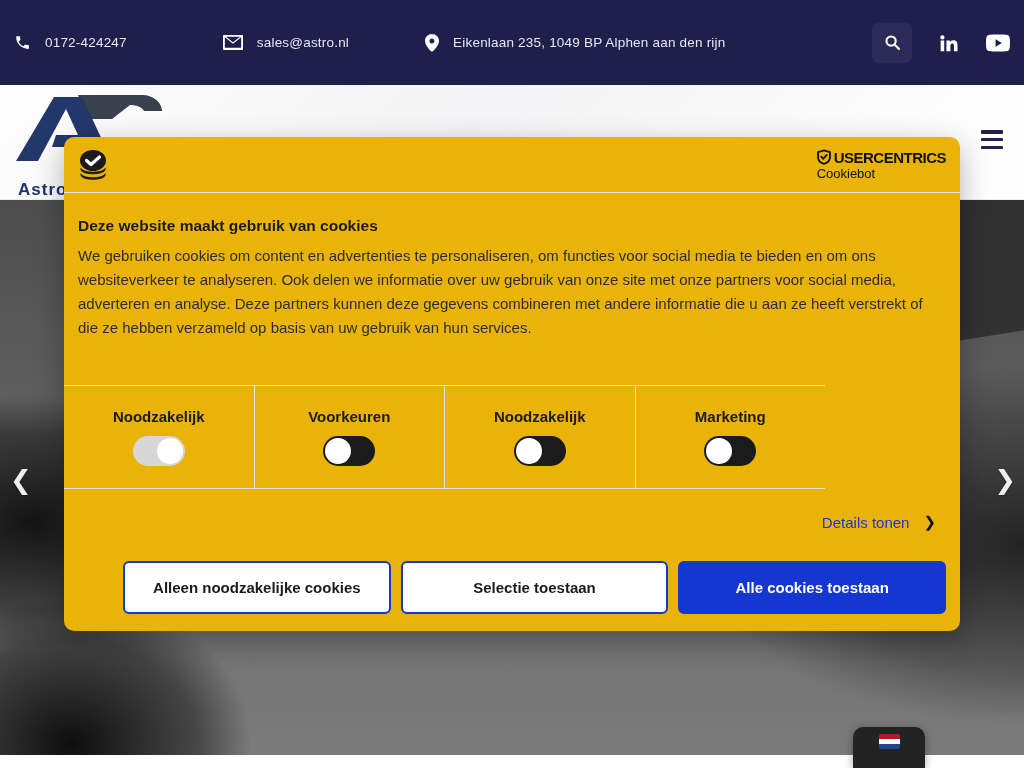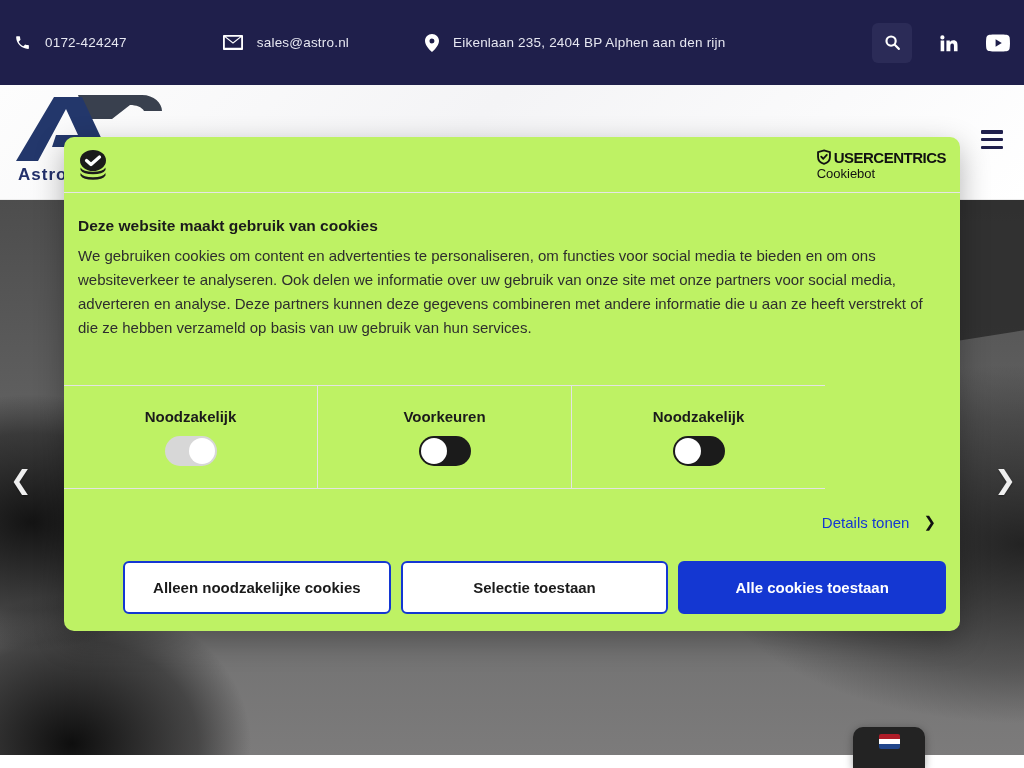--- a/index.html
+++ b/index.html
@@ -20,21 +20,21 @@
                   display:flex; align-items:center; gap:26px; }
   .search-btn { width:40px; height:40px; border-radius:6px; background:#2b2b57;
                 display:flex; align-items:center; justify-content:center; cursor:pointer; }
   .social { color:#fff; cursor:pointer; display:flex; align-items:center; }
 
   
   .header { position:absolute; left:0; top:85px; width:1024px; height:115px;
             background:linear-gradient(135deg,#fdfdfd 0%,#f4f4f6 45%,#ffffff 100%);
             border-bottom:1px solid #ececec; }
   .logo { position:absolute; left:16px; top:8px; width:160px; height:100px; cursor:pointer; }
-  .logo-text { position:absolute; left:2px; top:72px; font-size:17px; font-weight:bold;
+  .logo-text { position:absolute; left:2px; top:87px; font-size:17px; font-weight:bold;
                color:#23306b; letter-spacing:1px; }
   .hamburger { position:absolute; right:21px; top:45px; width:22px; height:19px;
                cursor:pointer; display:flex; flex-direction:column; justify-content:space-between; }
   .hamburger span { display:block; height:3.5px; background:#20204d; border-radius:1px; }
 
   
   .hero { position:absolute; left:0; top:200px; width:1024px; height:555px;
           background:
             radial-gradient(ellipse 240px 170px at 3% 58%, rgba(12,12,12,.92), rgba(25,25,25,.55) 52%, transparent 75%),
             radial-gradient(ellipse 230px 190px at 7% 98%, rgba(8,8,8,.95), rgba(20,20,20,.5) 55%, transparent 78%),
@@ -56,21 +56,21 @@
               box-shadow:0 2px 8px rgba(0,0,0,.35); z-index:30; }
   .flag-nl { width:21px; height:15px; border-radius:2px; overflow:hidden;
              display:flex; flex-direction:column; }
   .flag-nl i { flex:1; display:block; }
   .flag-nl .f-red   { background:#ae1c28; }
   .flag-nl .f-white { background:#ffffff; }
   .flag-nl .f-blue  { background:#21468b; }
 
   
   .dialog { position:absolute; left:64px; top:137px; width:896px; height:494px;
-            background:#bef264; border-radius:10px; z-index:50;
+            background:#eab308; border-radius:10px; z-index:50;
             box-shadow:0 10px 30px rgba(0,0,0,.30); color:#1b1b1b; }
   .dlg-head { height:56px; border-bottom:1px solid #e6e6e6; display:flex;
               align-items:center; padding:0 14px; }
   .uc-brand { margin-left:auto; display:flex; flex-direction:column; align-items:flex-start; }
   .uc-top { display:flex; align-items:center; gap:3px; }
   .uc-name { font-size:15px; font-weight:bold; letter-spacing:-0.5px;
              font-family:"Liberation Sans", sans-serif; color:#111; }
   .uc-product { font-size:13px; color:#111; margin-top:0px; }
   .dlg-title { padding:24px 14px 0 14px; font-size:15.5px; font-weight:bold; color:#1b1b1b; }
   .dlg-desc { padding:9px 14px 0 14px; font-size:15px; line-height:24px; color:#2e2e2e; }
@@ -115,21 +115,21 @@
     <div class="contact-item ci-mail">
       <svg width="20" height="15" viewBox="0 0 24 18" fill="#ffffff">
           <path d="M1 0h22c.6 0 1 .4 1 1v16c0 .6-.4 1-1 1H1c-.6 0-1-.4-1-1V1C0 .4.4 0 1 0zm11 10.5L2.2 2.6v12.8h19.6V2.6L12 10.5zM3.6 2l8.4 6.6L20.4 2H3.6z"></path>
         </svg>
       <span>sales@astro.nl</span>
     </div>
     <div class="contact-item ci-pin">
       <svg width="14" height="18" viewBox="0 0 14 18" fill="#ffffff">
           <path d="M7 0C3.1 0 0 3.1 0 7c0 5.2 7 11 7 11s7-5.8 7-11c0-3.9-3.1-7-7-7zm0 9.5A2.5 2.5 0 1 1 7 4.5a2.5 2.5 0 0 1 0 5z"></path>
         </svg>
-      <span>Eikenlaan 235, 2404 BP Alphen aan den rijn</span>
+      <span>Eikenlaan 235, 1049 BP Alphen aan den rijn</span>
     </div>
     <div class="topbar-right">
       <div class="search-btn">
         <svg width="17" height="17" viewBox="0 0 24 24" fill="none" stroke="#ffffff" stroke-width="3" stroke-linecap="round">
             <circle cx="10" cy="10" r="6.5"></circle>
             <line x1="15.5" y1="15.5" x2="21" y2="21"></line>
           </svg>
       </div>
       <div class="social">
         <svg width="22" height="22" viewBox="0 0 24 24" fill="#ffffff">
@@ -207,20 +207,26 @@
         <div class="toggle off">
             <div class="knob"></div>
           </div>
       </div>
       <div class="cat-cell">
         <span class="cat-label">Noodzakelijk</span>
         <div class="toggle off">
             <div class="knob"></div>
           </div>
       </div>
+      <div class="cat-cell">
+        <span class="cat-label">Marketing</span>
+        <div class="toggle off">
+            <div class="knob"></div>
+          </div>
+      </div>
     </div>
 
     <div class="dlg-details">
       <span class="details-link">Details tonen</span>
       <span class="details-chevron">❯</span>
     </div>
 
     <div class="dlg-buttons">
       <button class="cb-btn outline">Alleen noodzakelijke cookies</button>
       <button class="cb-btn outline">Selectie toestaan</button>

